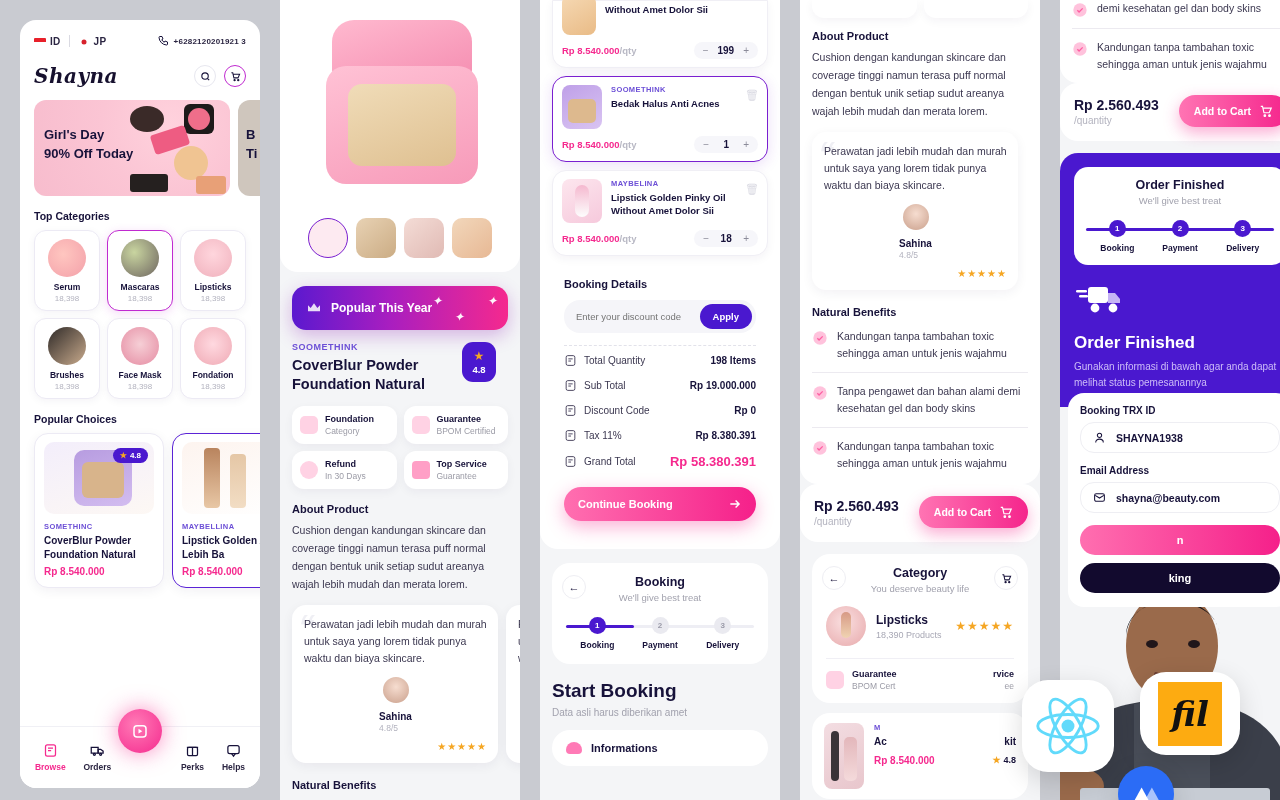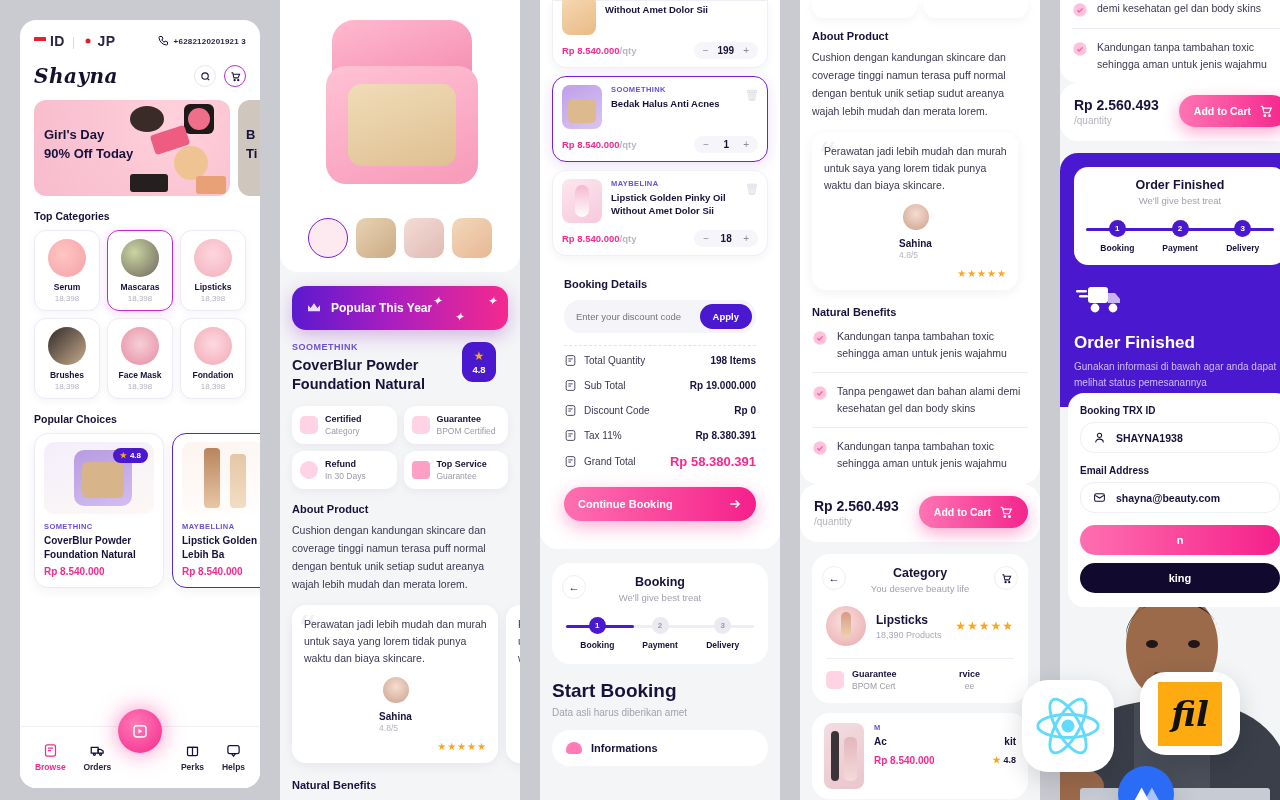--- a/index.html
+++ b/index.html
@@ -15,21 +15,21 @@
   .panel {
     position: absolute;
     background: #f4f5f7;
     overflow: hidden;
   }
 
   
   #p1 { left: 20px; top: 20px; width: 240px; height: 768px; background:#fff; border-radius: 16px; }
   .p1-top { padding: 10px 14px 0 14px; }
   .langbar { display:flex; align-items:center; justify-content:space-between; height:22px; }
-  .langs { display:flex; align-items:flex-end; gap:8px; font-size:14px; font-weight:700; color:#2b2542; letter-spacing:.3px; }
+  .langs { display:flex; align-items:flex-end; gap:8px; font-size:10px; font-weight:700; color:#2b2542; letter-spacing:.3px; }
   .lang { display:flex; align-items:center; gap:4px; }
   .flag { width:12px; height:8px; border-radius:1px; display:inline-block; }
   .flag-id { background: linear-gradient(#e8202a 50%, #fff 50%); }
   .flag-jp { background:#fff; position:relative; }
   .flag-jp::after{content:"";position:absolute;left:50%;top:50%;width:5px;height:5px;border-radius:50%;background:#d7222c;transform:translate(-50%,-50%);}
   .divider-v { width:1px; height:12px; background:#dadae2; }
   .phone { display:flex; align-items:center; gap:5px; font-size:8px; color:#2b2542; font-weight:600; letter-spacing:.2px;}
   .brand-row { display:flex; align-items:center; justify-content:space-between; margin-top:12px; }
   .brand { font-family:"DejaVu Serif", serif; font-style: italic; font-size:20px; font-weight:700; color:#16102e; letter-spacing:.5px;}
   .round-btn { width:22px; height:22px; border-radius:50%; border:1px solid #e7e7ef; display:flex; align-items:center; justify-content:center; background:#fff;}
@@ -431,21 +431,21 @@
         <div class="score">
           <span style="color:#f5a623;font-size:12px;">★</span>
           <b>4.8</b>
         </div>
       </div>
 
       <div class="feat-grid">
         <div class="feat">
           <i class="feat-ic"></i>
           <div>
-            <div class="feat-t">Certified</div>
+            <div class="feat-t">Foundation</div>
             <div class="feat-s">Category</div>
           </div>
         </div>
         <div class="feat">
           <i class="feat-ic"></i>
           <div>
             <div class="feat-t">Guarantee</div>
             <div class="feat-s">BPOM Certified</div>
           </div>
         </div>
@@ -757,21 +757,21 @@
         <div class="stars" style="font-size:12px;">★★★★★</div>
       </div>
       <div class="cat-feats">
         <div style="display:flex;gap:8px;align-items:center;flex:1;">
           <i class="feat-ic"></i>
           <div>
             <div class="feat-t">Guarantee</div>
             <div class="feat-s">BPOM Cert</div>
           </div>
         </div>
-        <div style="flex:1;text-align:center;">
+        <div style="flex:1;text-align:right;">
           <div class="feat-t">rvice</div>
           <div class="feat-s">ee</div>
         </div>
       </div>
     </div>
 
     <div class="prod-card2">
       <div style="width:40px;height:66px;border-radius:8px;background:linear-gradient(150deg,#f3dde2,#e8c6cc);position:relative;flex:0 0 auto;">
         <i style="position:absolute;left:7px;top:8px;width:8px;height:50px;border-radius:4px;background:#3a3338;"></i>
         <i style="position:absolute;left:20px;top:14px;width:13px;height:44px;border-radius:5px;background:linear-gradient(#e3b7bb,#f4dadb);"></i>

